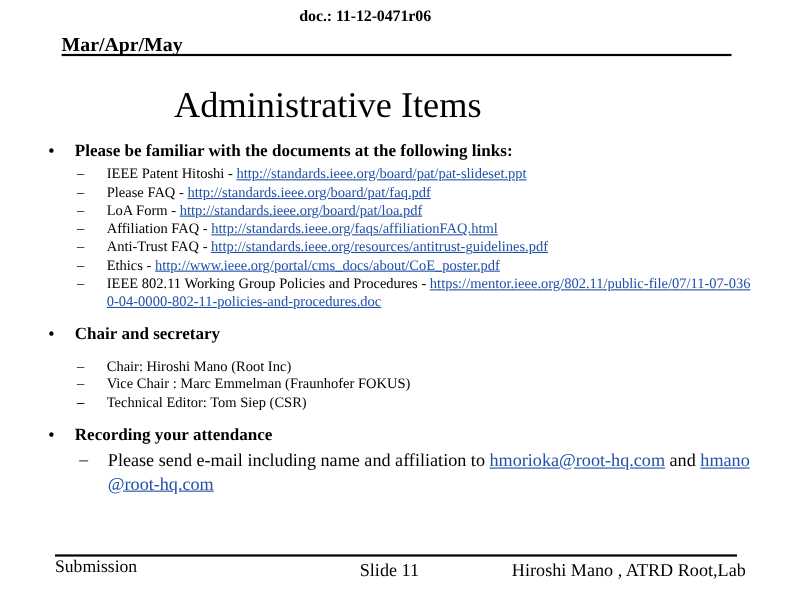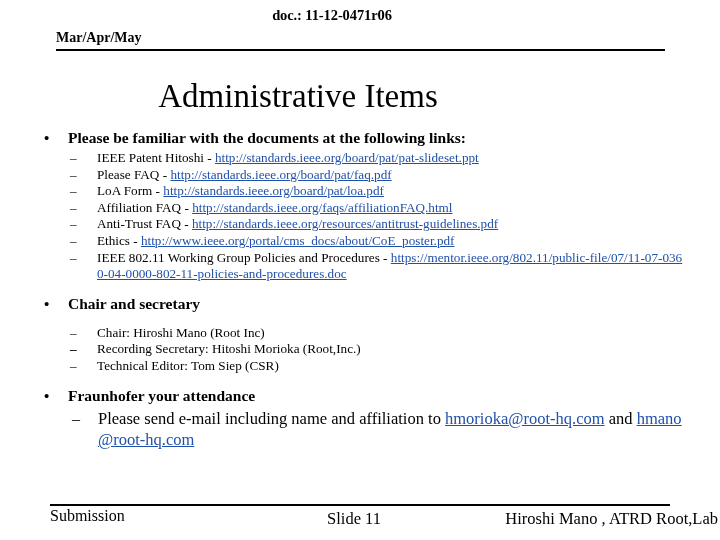--- a/index.html
+++ b/index.html
@@ -26,21 +26,21 @@
     font-weight: bold;
     font-size: 14.5px;
     letter-spacing: -0.1px;
     white-space: nowrap;
   }
   .month-label {
     position: absolute;
     top: 30px;
     left: 56px;
     font-weight: bold;
-    font-size: 14px;
+    font-size: 18px;
     white-space: nowrap;
   }
   .header-rule {
     position: absolute;
     top: 49px;
     left: 56px;
     width: 609px;
     height: 2px;
     background: #000000;
   }
@@ -154,21 +154,20 @@
   }
   .footer-author {
     position: absolute;
     top: 508px;
     left: 0;
     width: 678px;
     text-align: right;
     font-size: 16.5px;
     line-height: 22px;
     white-space: nowrap;
-    margin-left: 40px;
   }
 </style>
 </head>
 <body>
 
 <div class="doc-id">doc.: 11-12-0471r06</div>
 <div class="month-label">Mar/Apr/May</div>
 <div class="header-rule"></div>
 
 <div class="slide-title">Administrative Items</div>
@@ -226,37 +225,37 @@
     </div>
 
     <div class="gap-sm"></div>
 
     <div class="lvl2">
       <span class="marker">–</span>
       <span>Chair: Hiroshi Mano (Root Inc)</span>
     </div>
     <div class="lvl2">
       <span class="marker">–</span>
-    </div>
-    <div class="lvl2">
-      <span class="marker">–</span>
-      <span>Recording Secretary: Hitoshi Morioka (Root,Inc.)</span>
+      <span>Vice Chair : Marc Emmelman (Fraunhofer FOKUS)</span>
+    </div>
+    <div class="lvl2">
+      <span class="marker">–</span>
     </div>
     <div class="lvl2">
       <span class="marker">–</span>
       <span>Technical Editor: Tom Siep (CSR)</span>
     </div>
   </div>
 
   <div class="gap-md"></div>
 
   <div class="group">
     <div class="lvl1">
       <span class="marker">•</span>
-      <span>Fraunhofer your attendance</span>
+      <span>Recording your attendance</span>
     </div>
 
     <div class="lvl2 big">
       <span class="marker">–</span>
       <span>Please send e-mail including name and affiliation to </span><span class="link">hmorioka@root-hq.com</span><span> and </span><span class="link">hmano@root-hq.com</span>
     </div>
   </div>
 
 </div>
 

